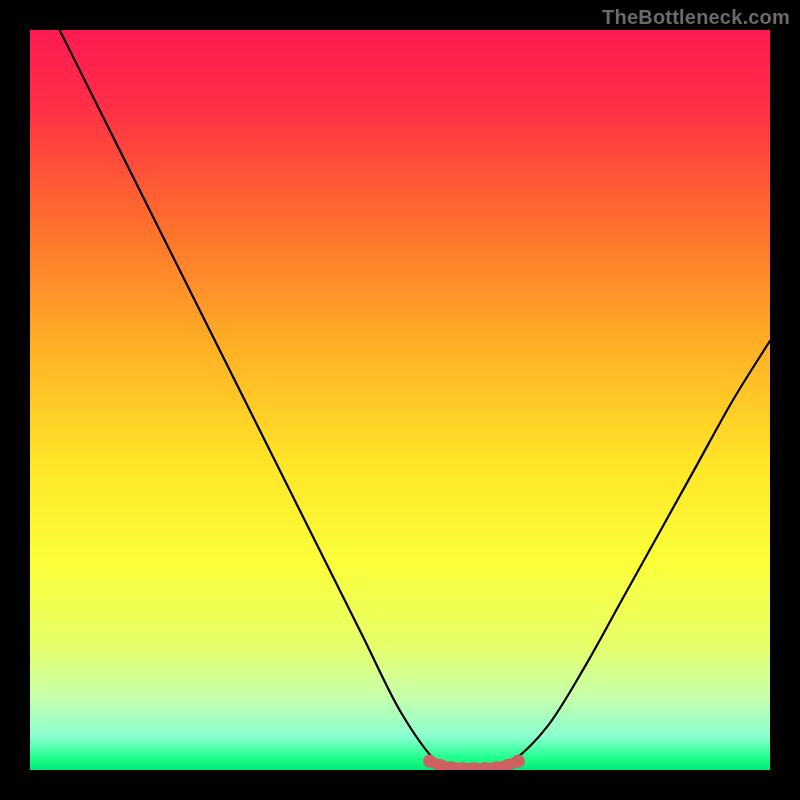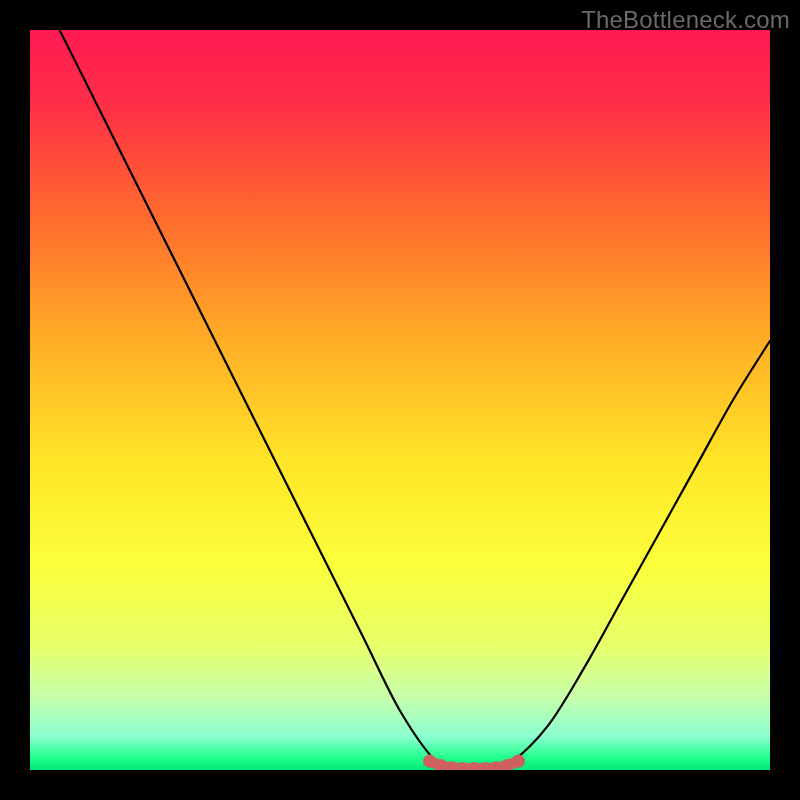--- a/index.html
+++ b/index.html
@@ -37,22 +37,22 @@
     left: 0;
     top: 0;
     width: 100%;
     height: 100%;
   }
   .watermark {
     position: absolute;
     top: 6px;
     right: 10px;
     color: #6a6a6a;
-    font-size: 24px;
-    font-weight: 400;
+    font-size: 20px;
+    font-weight: 700;
     letter-spacing: 0.2px;
   }
 </style>
 </head>
 <body>
 
 <div class="frame">
 
   <div class="watermark">TheBottleneck.com</div>
 

